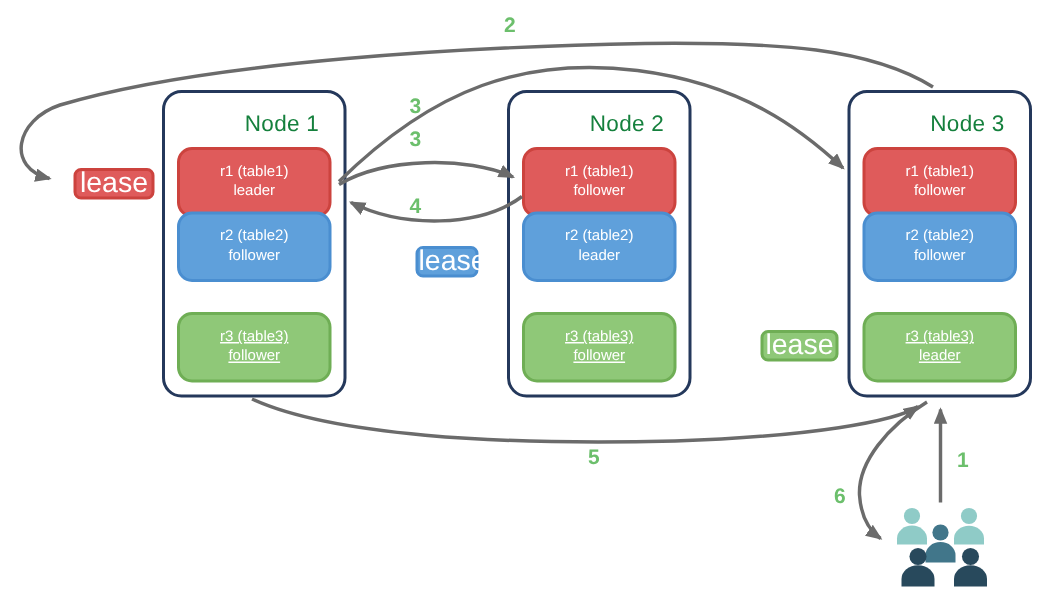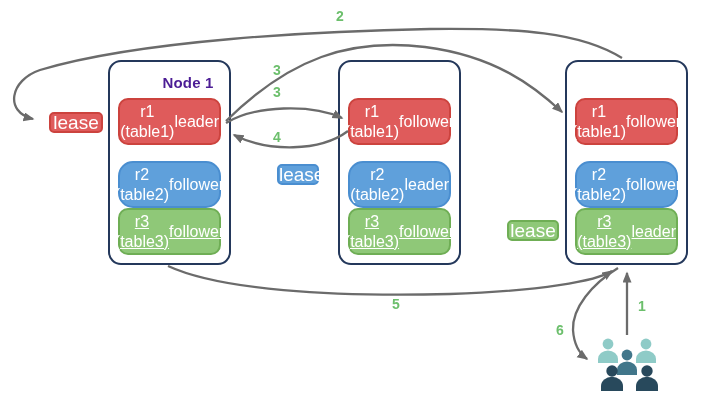--- a/index.html
+++ b/index.html
@@ -6,34 +6,34 @@
   .canvas {
     position:relative; width:704px; height:405px; background:#ffffff;
     font-family:"Liberation Sans", sans-serif; overflow:hidden;
   }
   .node {
     position:absolute; top:60px; width:123px; height:205px;
     background:#ffffff; border:2px solid #24385B; border-radius:13px;
     box-sizing:border-box; z-index:2;
   }
   .node-title {
-    text-align:center; margin-top:12px; font-size:15px; font-weight:bold;
-    color:#4c1d95; letter-spacing:.2px;padding-left:37px;
+    text-align:center; margin-top:12px; font-size:15px; font-weight:normal;
+    color:#15803d; letter-spacing:.2px;padding-left:37px;
   }
   .replica {
     position:absolute; left:8px; width:103px; height:47px;
     border-radius:10px; border:2px solid; box-sizing:border-box;
-    display:flex; flex-direction:row; align-items:center; justify-content:center;
-    color:#ffffff; font-size:16px; line-height:1.22; text-align:center; z-index:3;
+    display:flex; flex-direction:column; align-items:center; justify-content:center;
+    color:#ffffff; font-size:10px; line-height:1.22; text-align:center; z-index:3;
   }
   .replica.red   { background:#DF5B5B; border-color:#CC433E; }
   .replica.blue  { background:#5FA0DB; border-color:#4A8ED0; }
   .replica.green { background:#8FC878; border-color:#6FAE55;text-decoration:underline; }
   .r-pos-1 { top:36px; }
-  .r-pos-2 { top:99px;border-radius:15px; }
+  .r-pos-2 { top:79px; }
   .r-pos-3 { top:146px; }
   .lease {
     position:absolute; border:2px solid; border-radius:5px; box-sizing:border-box;
     color:#ffffff; font-size:19px; text-align:center; line-height:17px; z-index:4;
   }
   .lease.red   { left:49px;  top:112px; width:54px; height:21px; background:#DF5B5B; border-color:#CC433E; }
   .lease.blue  { left:277px; top:164px; width:42px; height:21px; background:#5FA0DB; border-color:#4A8ED0; }
   .lease.green { left:507px; top:220px; width:52px; height:21px; background:#8FC878; border-color:#6FAE55; }
   .step {
     position:absolute; color:#6CBF6C; font-size:14px; font-weight:bold; z-index:6;
@@ -57,35 +57,37 @@
       <span>r2 (table2)</span>
       <span>follower</span>
     </div>
     <div class="replica green r-pos-3">
       <span>r3 (table3)</span>
       <span>follower</span>
     </div>
   </div>
 
   <div class="node" style="left:338px;">
+    <div class="node-title">Node 2</div>
     <div class="replica red r-pos-1">
       <span>r1 (table1)</span>
       <span>follower</span>
     </div>
     <div class="replica blue r-pos-2">
       <span>r2 (table2)</span>
       <span>leader</span>
     </div>
     <div class="replica green r-pos-3">
       <span>r3 (table3)</span>
       <span>follower</span>
     </div>
   </div>
 
   <div class="node" style="left:565px;">
+    <div class="node-title">Node 3</div>
     <div class="replica red r-pos-1">
       <span>r1 (table1)</span>
       <span>follower</span>
     </div>
     <div class="replica blue r-pos-2">
       <span>r2 (table2)</span>
       <span>follower</span>
     </div>
     <div class="replica green r-pos-3">
       <span>r3 (table3)</span>

